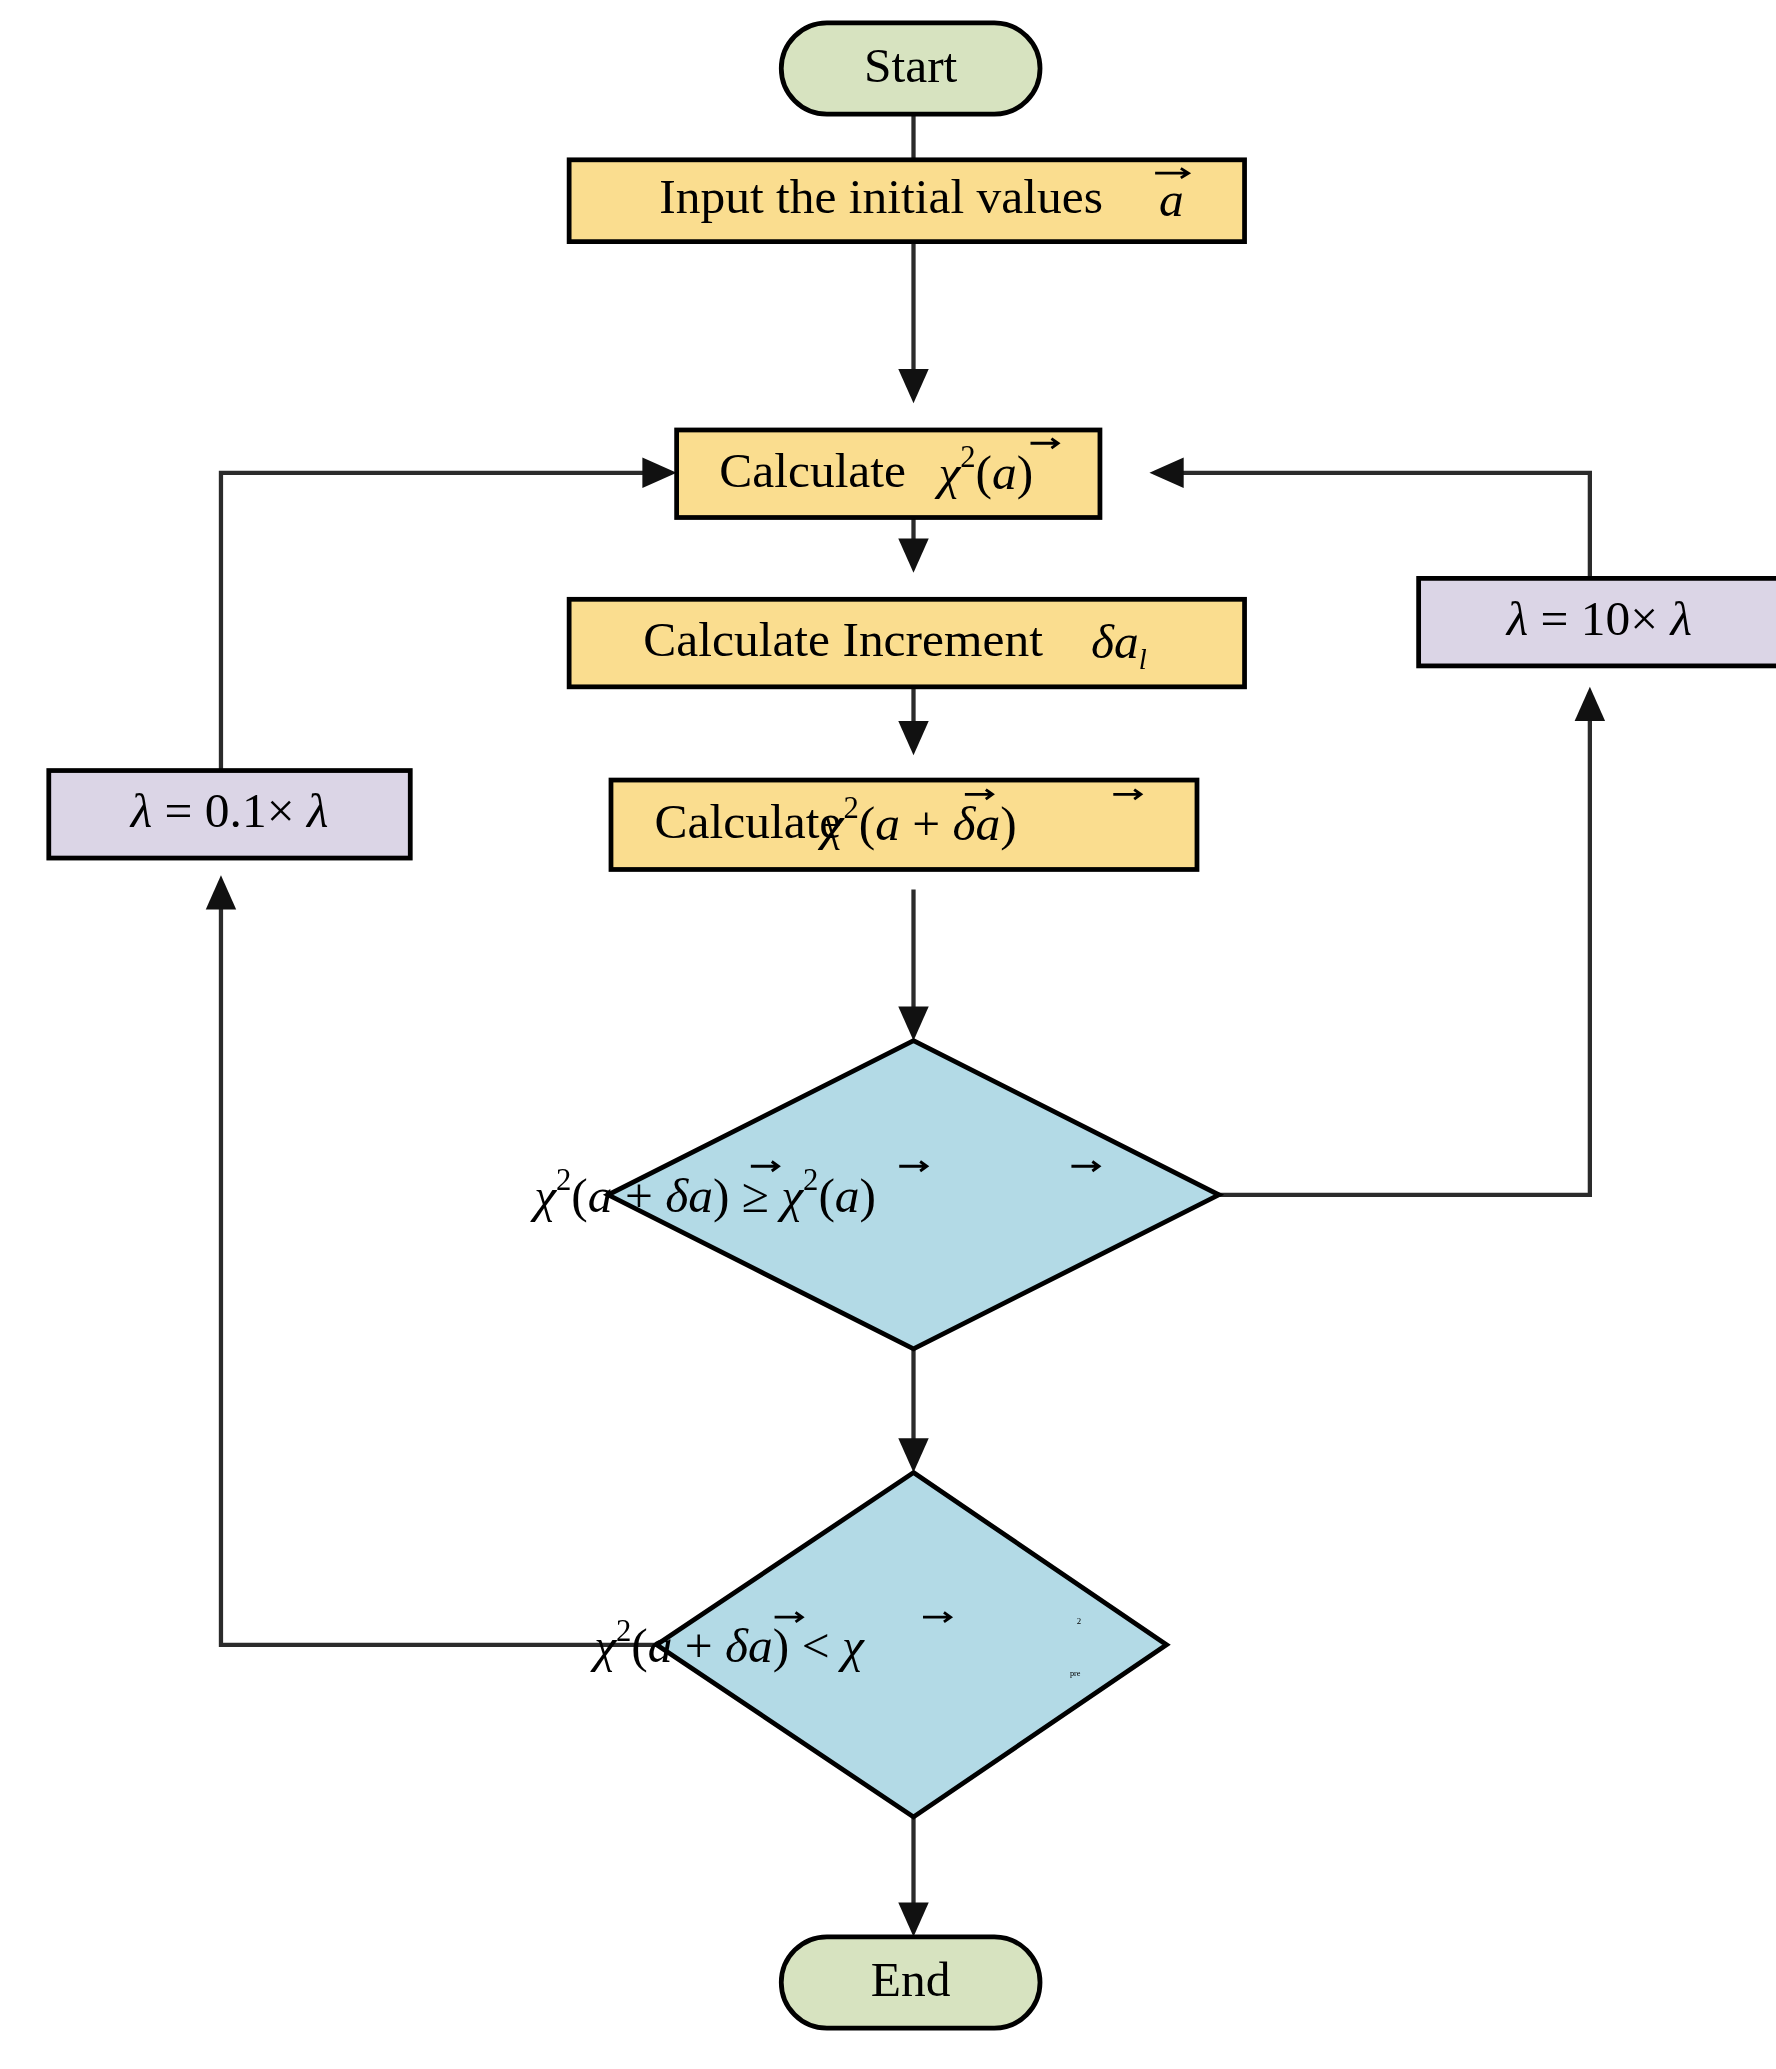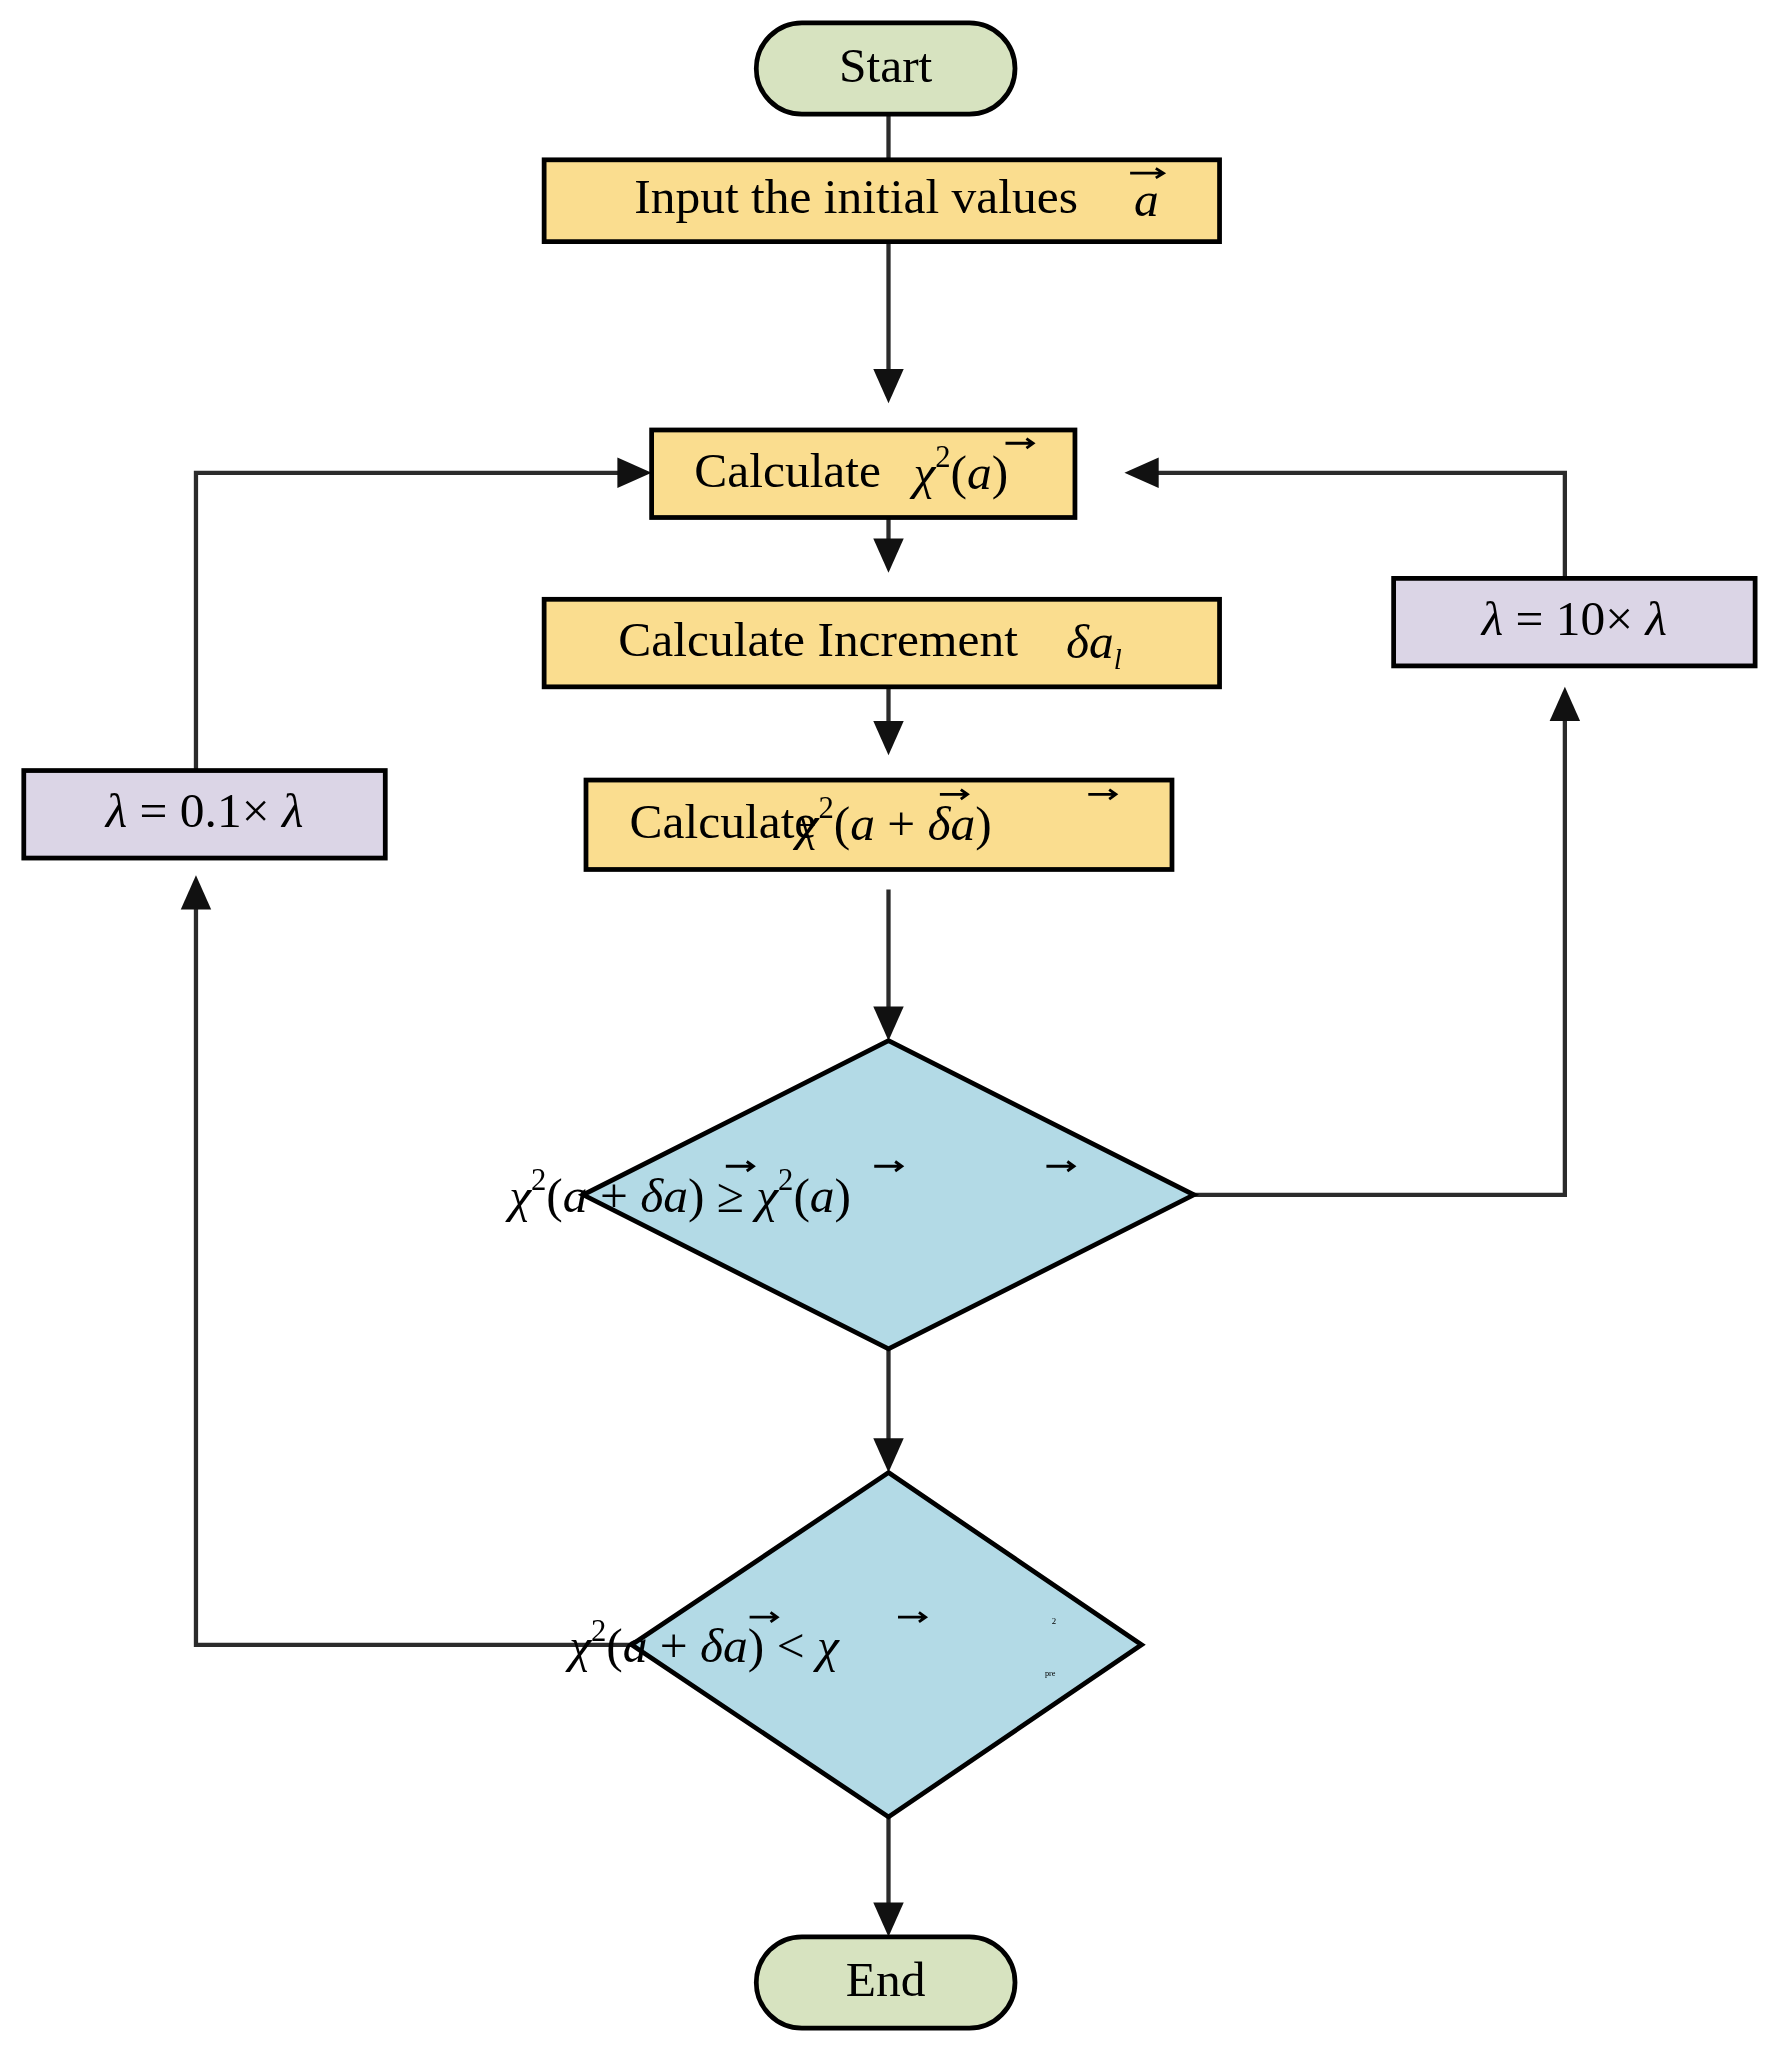--- a/index.html
+++ b/index.html
@@ -11,20 +11,21 @@
     width: 1777px;
     height: 2070px;
     font-family: "Liberation Serif", "DejaVu Serif", serif;
     overflow: hidden;
   }
   #flowchart-root {
     position: relative;
     width: 1525px;
     height: 2070px;
     background: #ffffff;
+    margin-left: 25px;
   }
   svg#flow-svg {
     display: block;
     width: 1777px;
     height: 2070px;
   }
   .node-shape {
     stroke: #000000;
     stroke-width: 5;
   }

